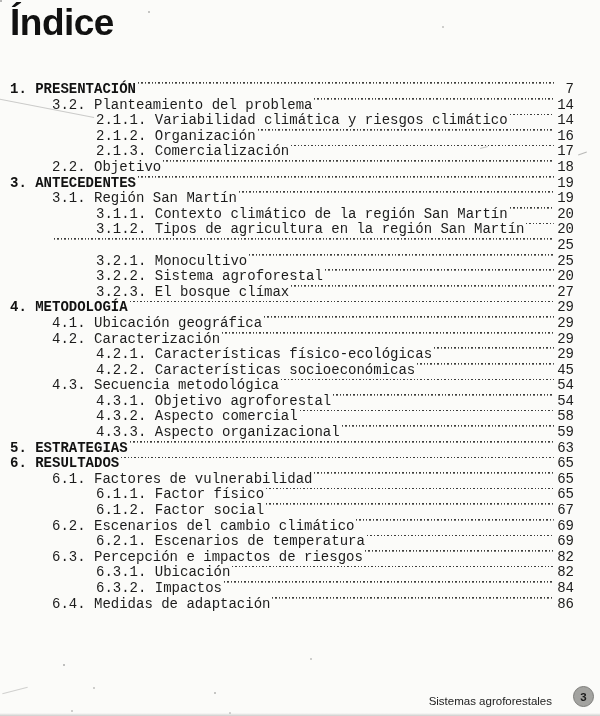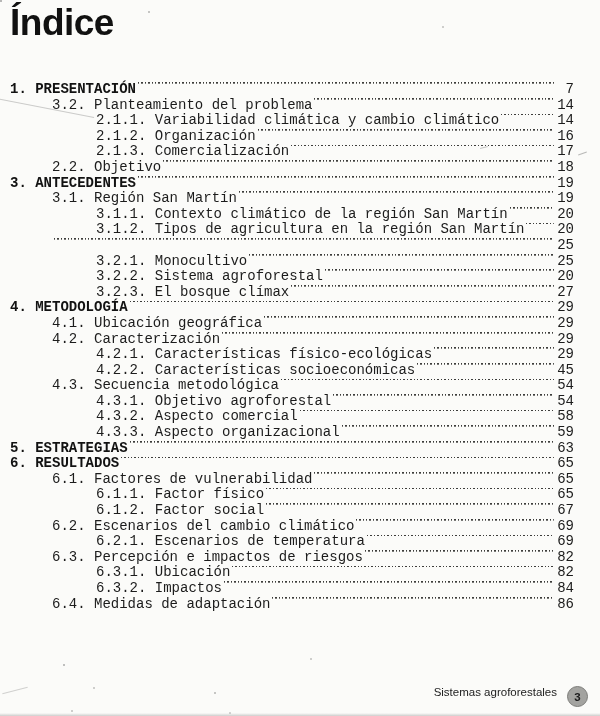--- a/index.html
+++ b/index.html
@@ -56,24 +56,24 @@
     background-size:100% 1.7px;
     background-repeat:no-repeat;
   }
   .tpage{
     flex:0 0 auto;
     min-width:18px;
     text-align:right;
   }
   .footer{
     position:absolute;
-    top:686px;right:12px;
+    top:686px;right:6px;
     display:flex;
-    align-items:flex-start;
-    gap:10px;
+    align-items:flex-end;
+    gap:21px;
   }
   .footer-text{
     font-size:11.5px;
     color:#222;
   }
   .page-badge{
     width:19px;height:19px;
     border-radius:50%;
     background:#a3a3a0;
     border:1px solid #7d7d7a;
@@ -116,21 +116,21 @@
     <span class="tlabel">1. PRESENTACIÓN</span>
     <span class="tdots"></span>
     <span class="tpage">7</span>
   </div>
       <div class="trow level-2">
     <span class="tlabel">3.2. Planteamiento del problema</span>
     <span class="tdots"></span>
     <span class="tpage">14</span>
   </div>
       <div class="trow level-3">
-    <span class="tlabel">2.1.1. Variabilidad climática y cambio climático</span>
+    <span class="tlabel">2.1.1. Variabilidad climática y riesgos climático</span>
     <span class="tdots"></span>
     <span class="tpage">14</span>
   </div>
       <div class="trow level-3">
     <span class="tlabel">2.1.2. Organización</span>
     <span class="tdots"></span>
     <span class="tpage">16</span>
   </div>
       <div class="trow level-3">
     <span class="tlabel">2.1.3. Comercialización</span>

